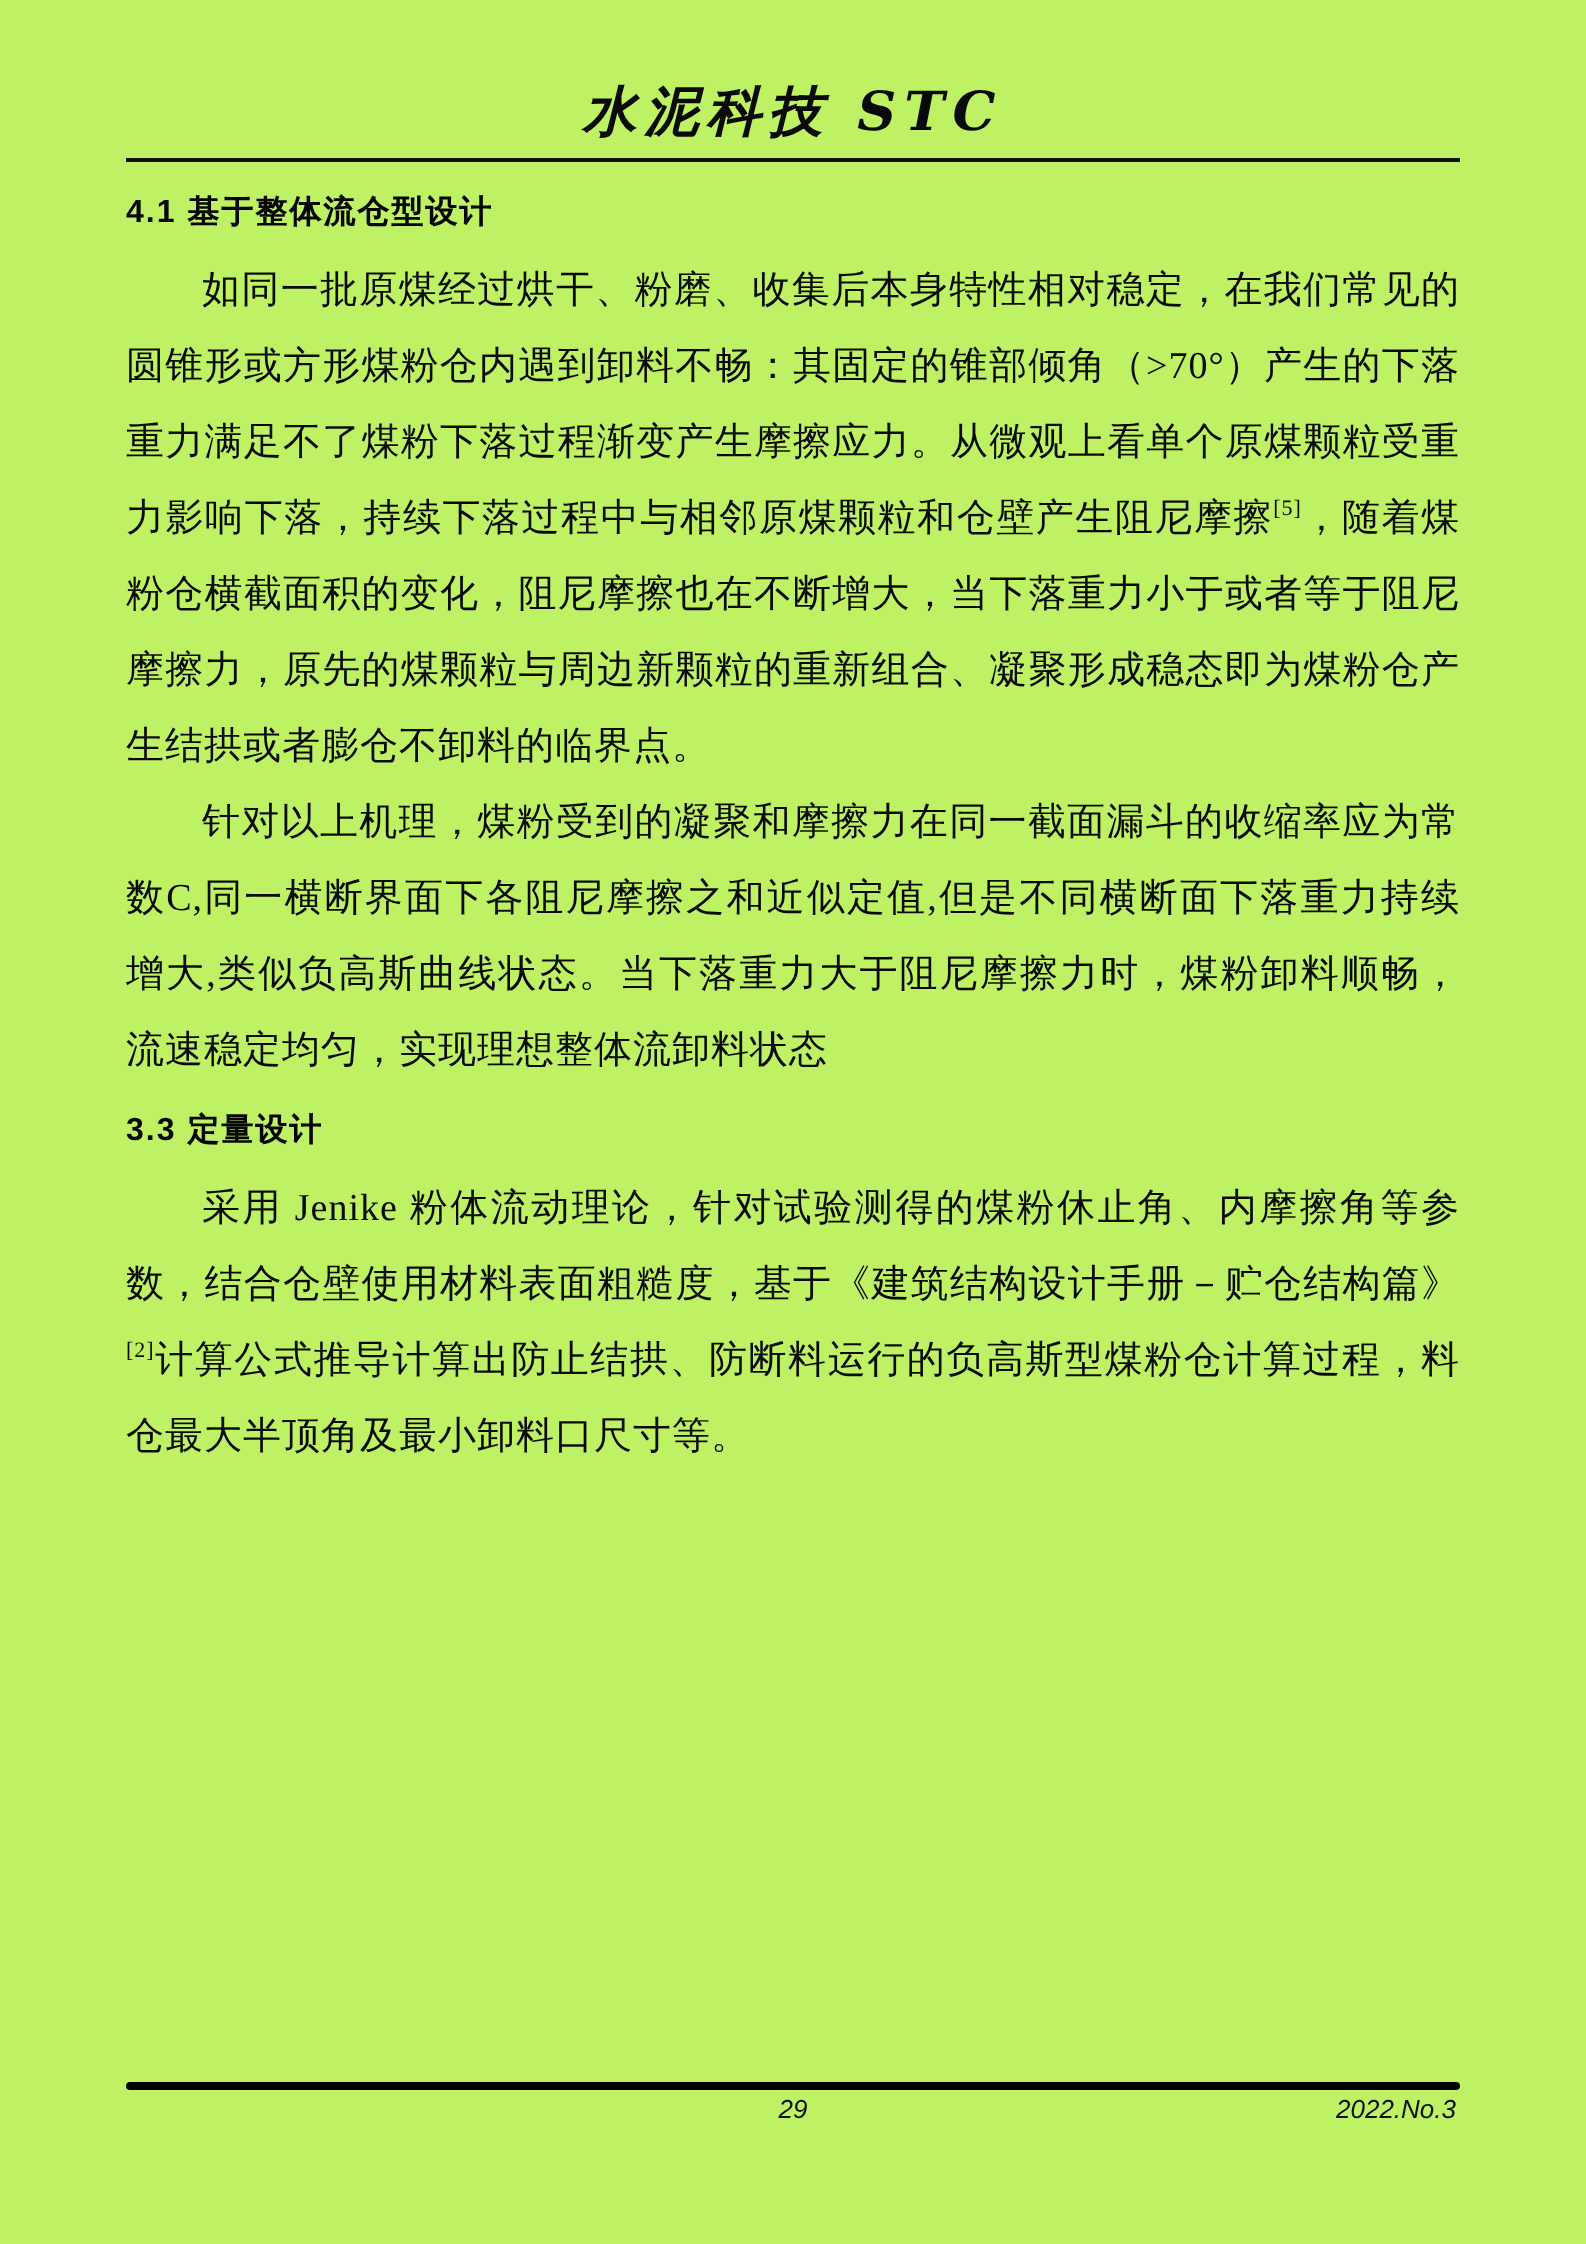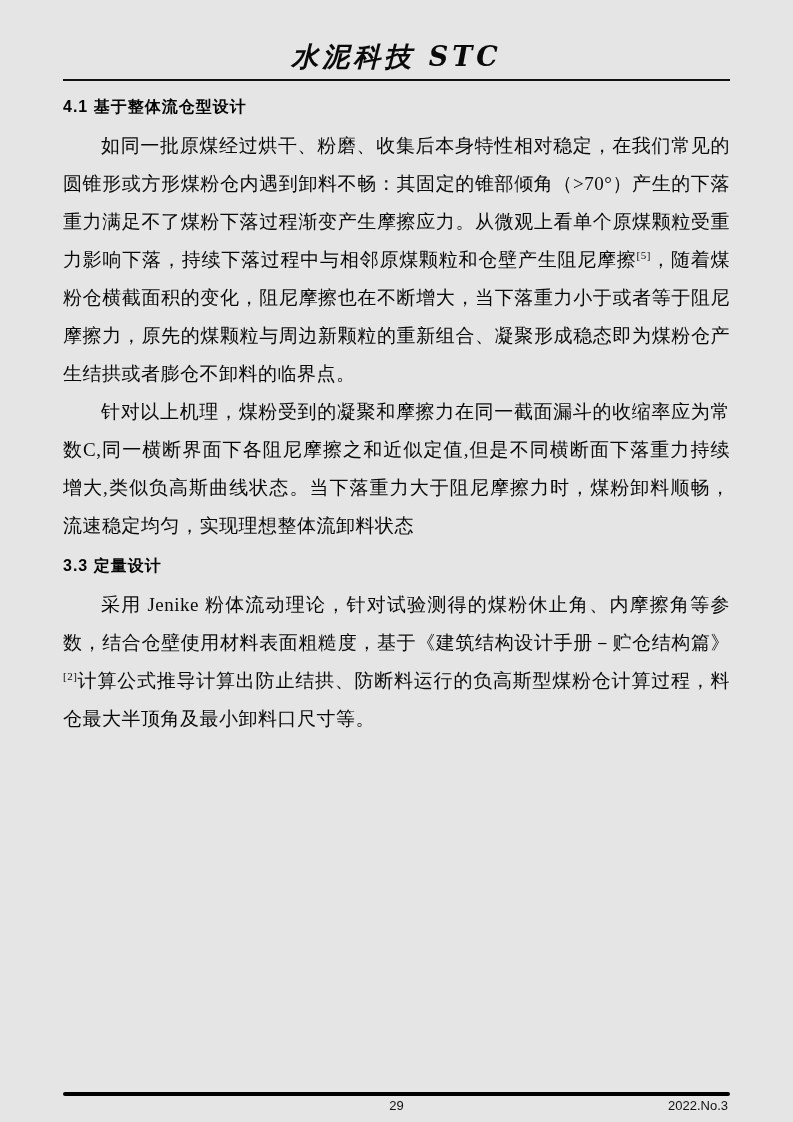--- a/index.html
+++ b/index.html
@@ -4,21 +4,21 @@
 <style>
   html, body {
     margin: 0;
     padding: 0;
     background: #ffffff;
   }
   .page {
     position: relative;
     width: 793px;
     height: 1122px;
-    background: #e5e5e5;
+    background: #bef264;
     color: #000000;
     overflow: hidden;
     font-family: "Liberation Serif", "DejaVu Serif", serif;
   }
   .page-header {
     margin: 0 63px;
     padding-top: 42px;
     padding-bottom: 7px;
     text-align: center;
     border-bottom: 2px solid #111111;
@@ -63,21 +63,22 @@
     font-weight: bold;
     font-size: 16px;
     line-height: 41px;
     letter-spacing: 1px;
     color: #050505;
   }
   .page-footer {
     position: absolute;
     left: 63px;
     right: 63px;
-    top: 1092px;
+    top: 1041px;
+    font-style: italic;
   }
   .footer-rule {
     height: 4px;
     background: #000000;
     border-radius: 2px;
   }
   .footer-row {
     position: relative;
     height: 20px;
     margin-top: 2px;

